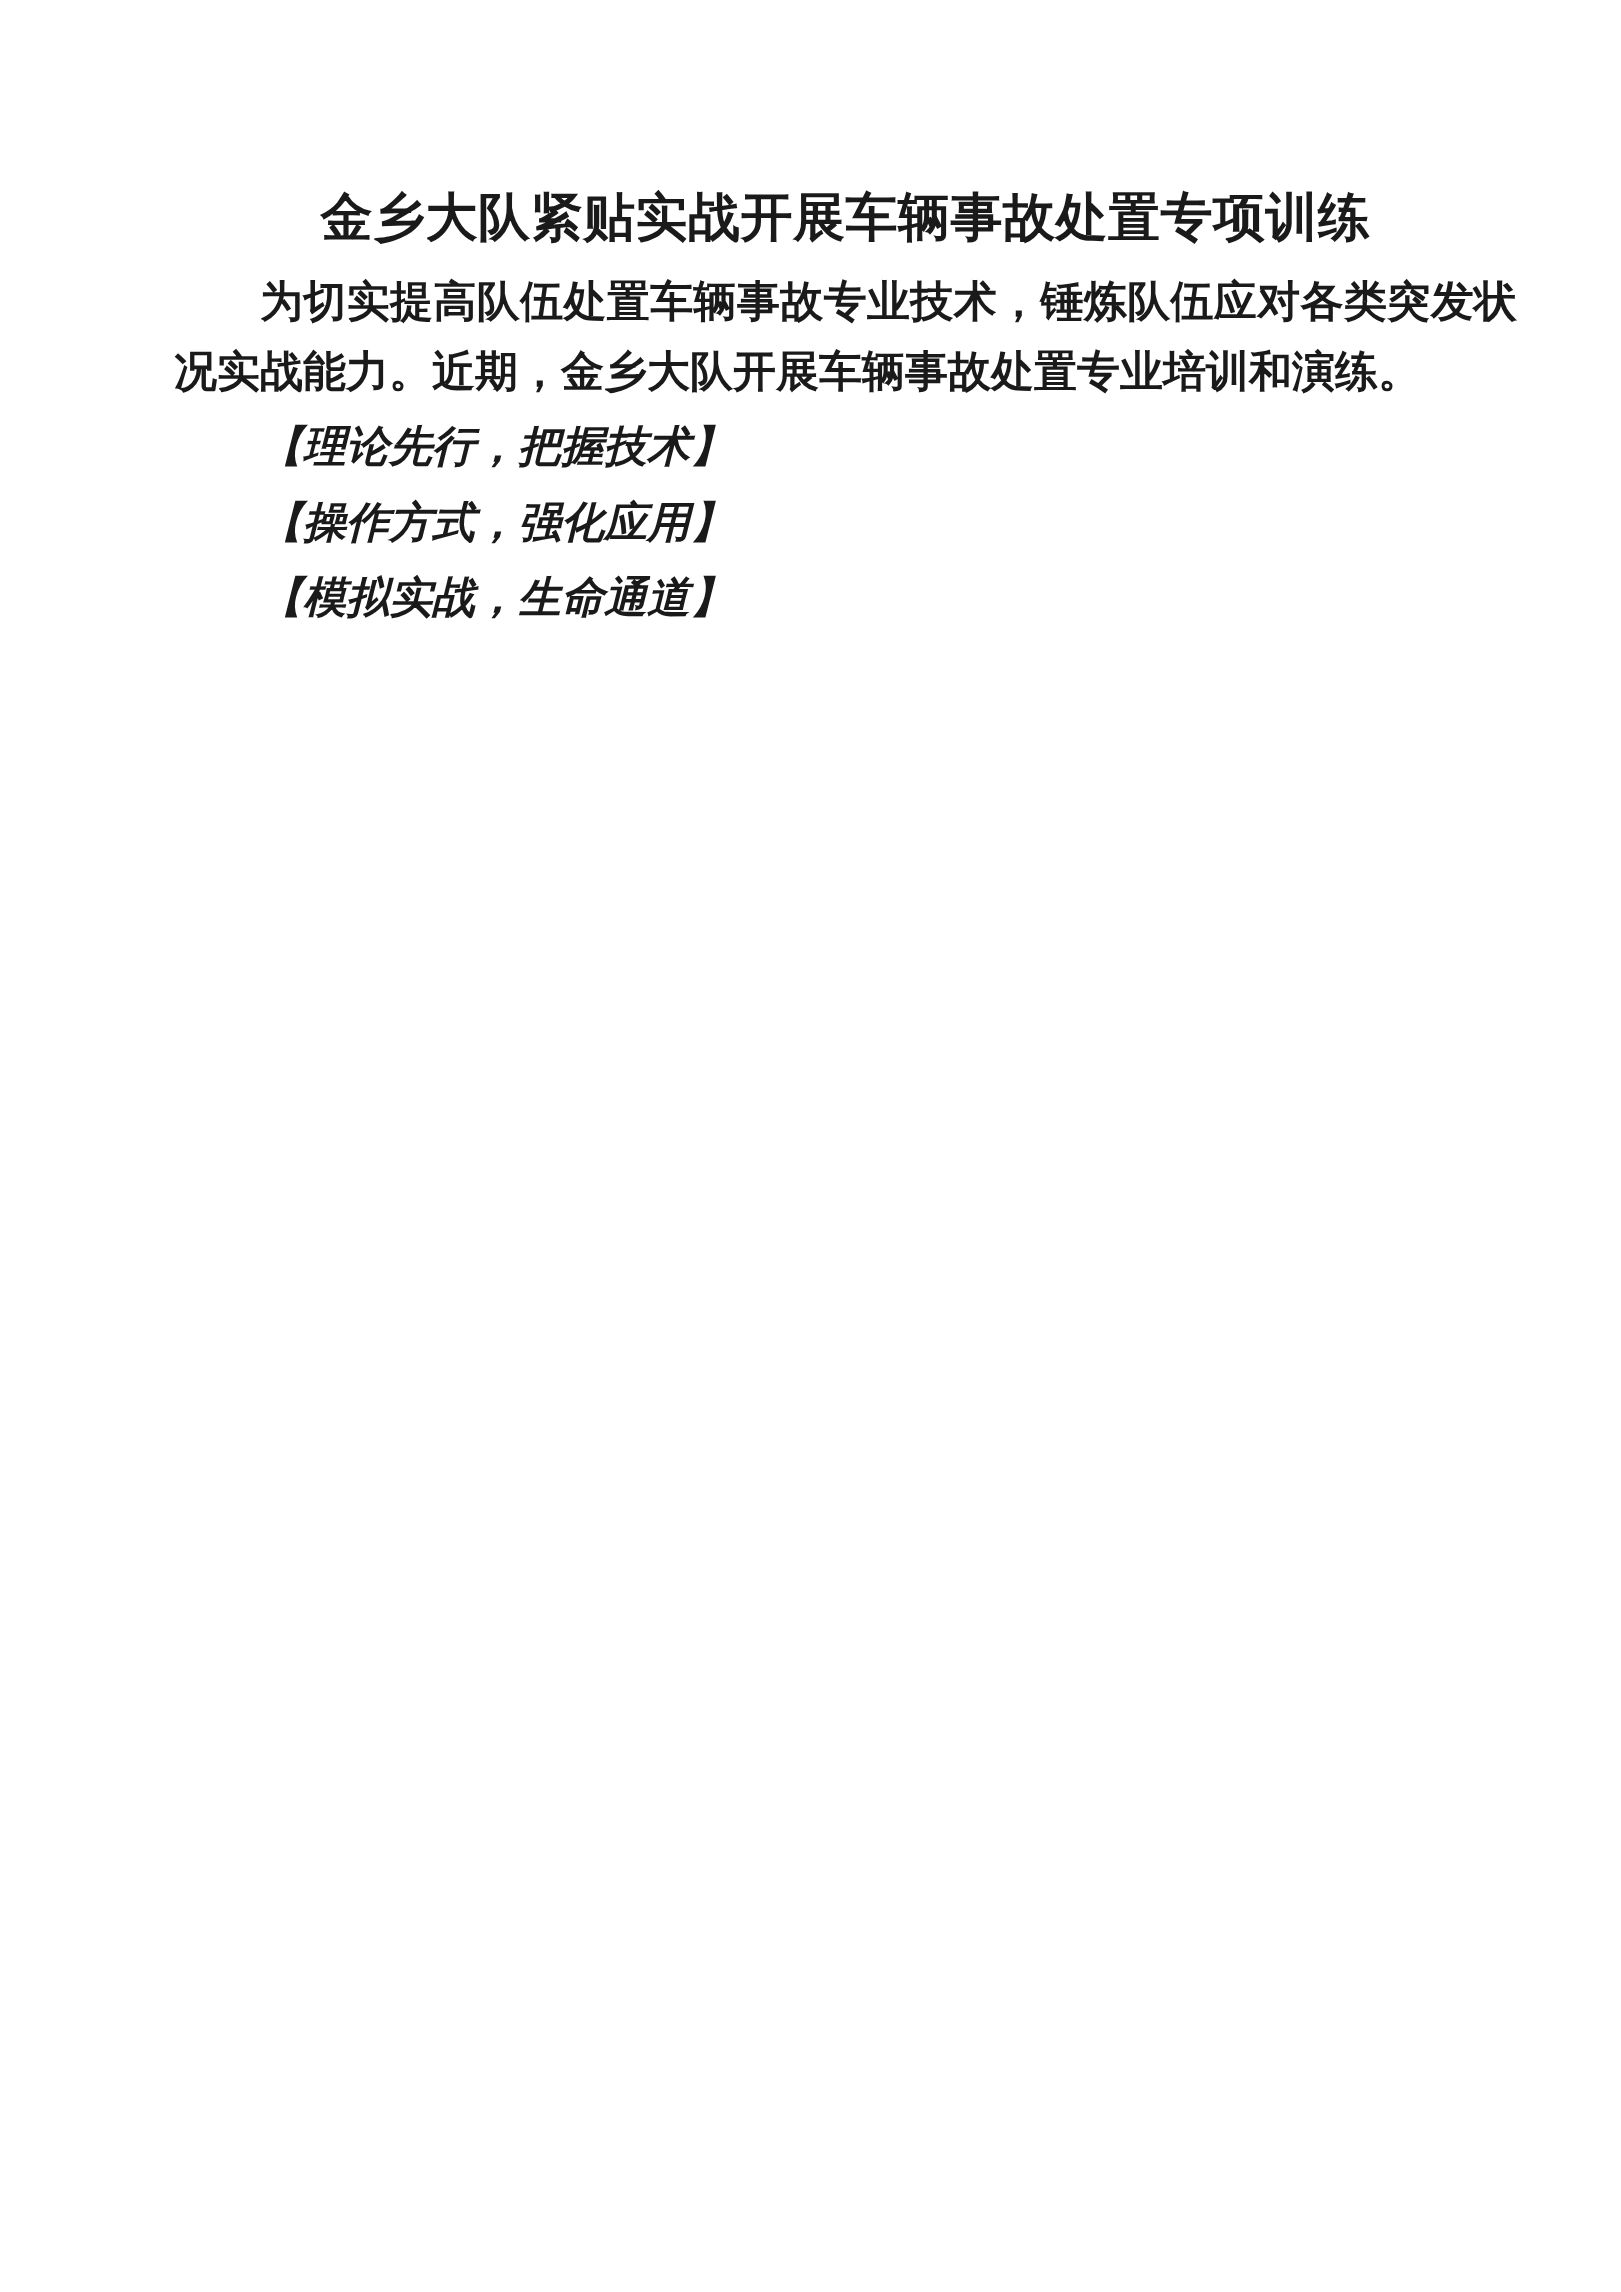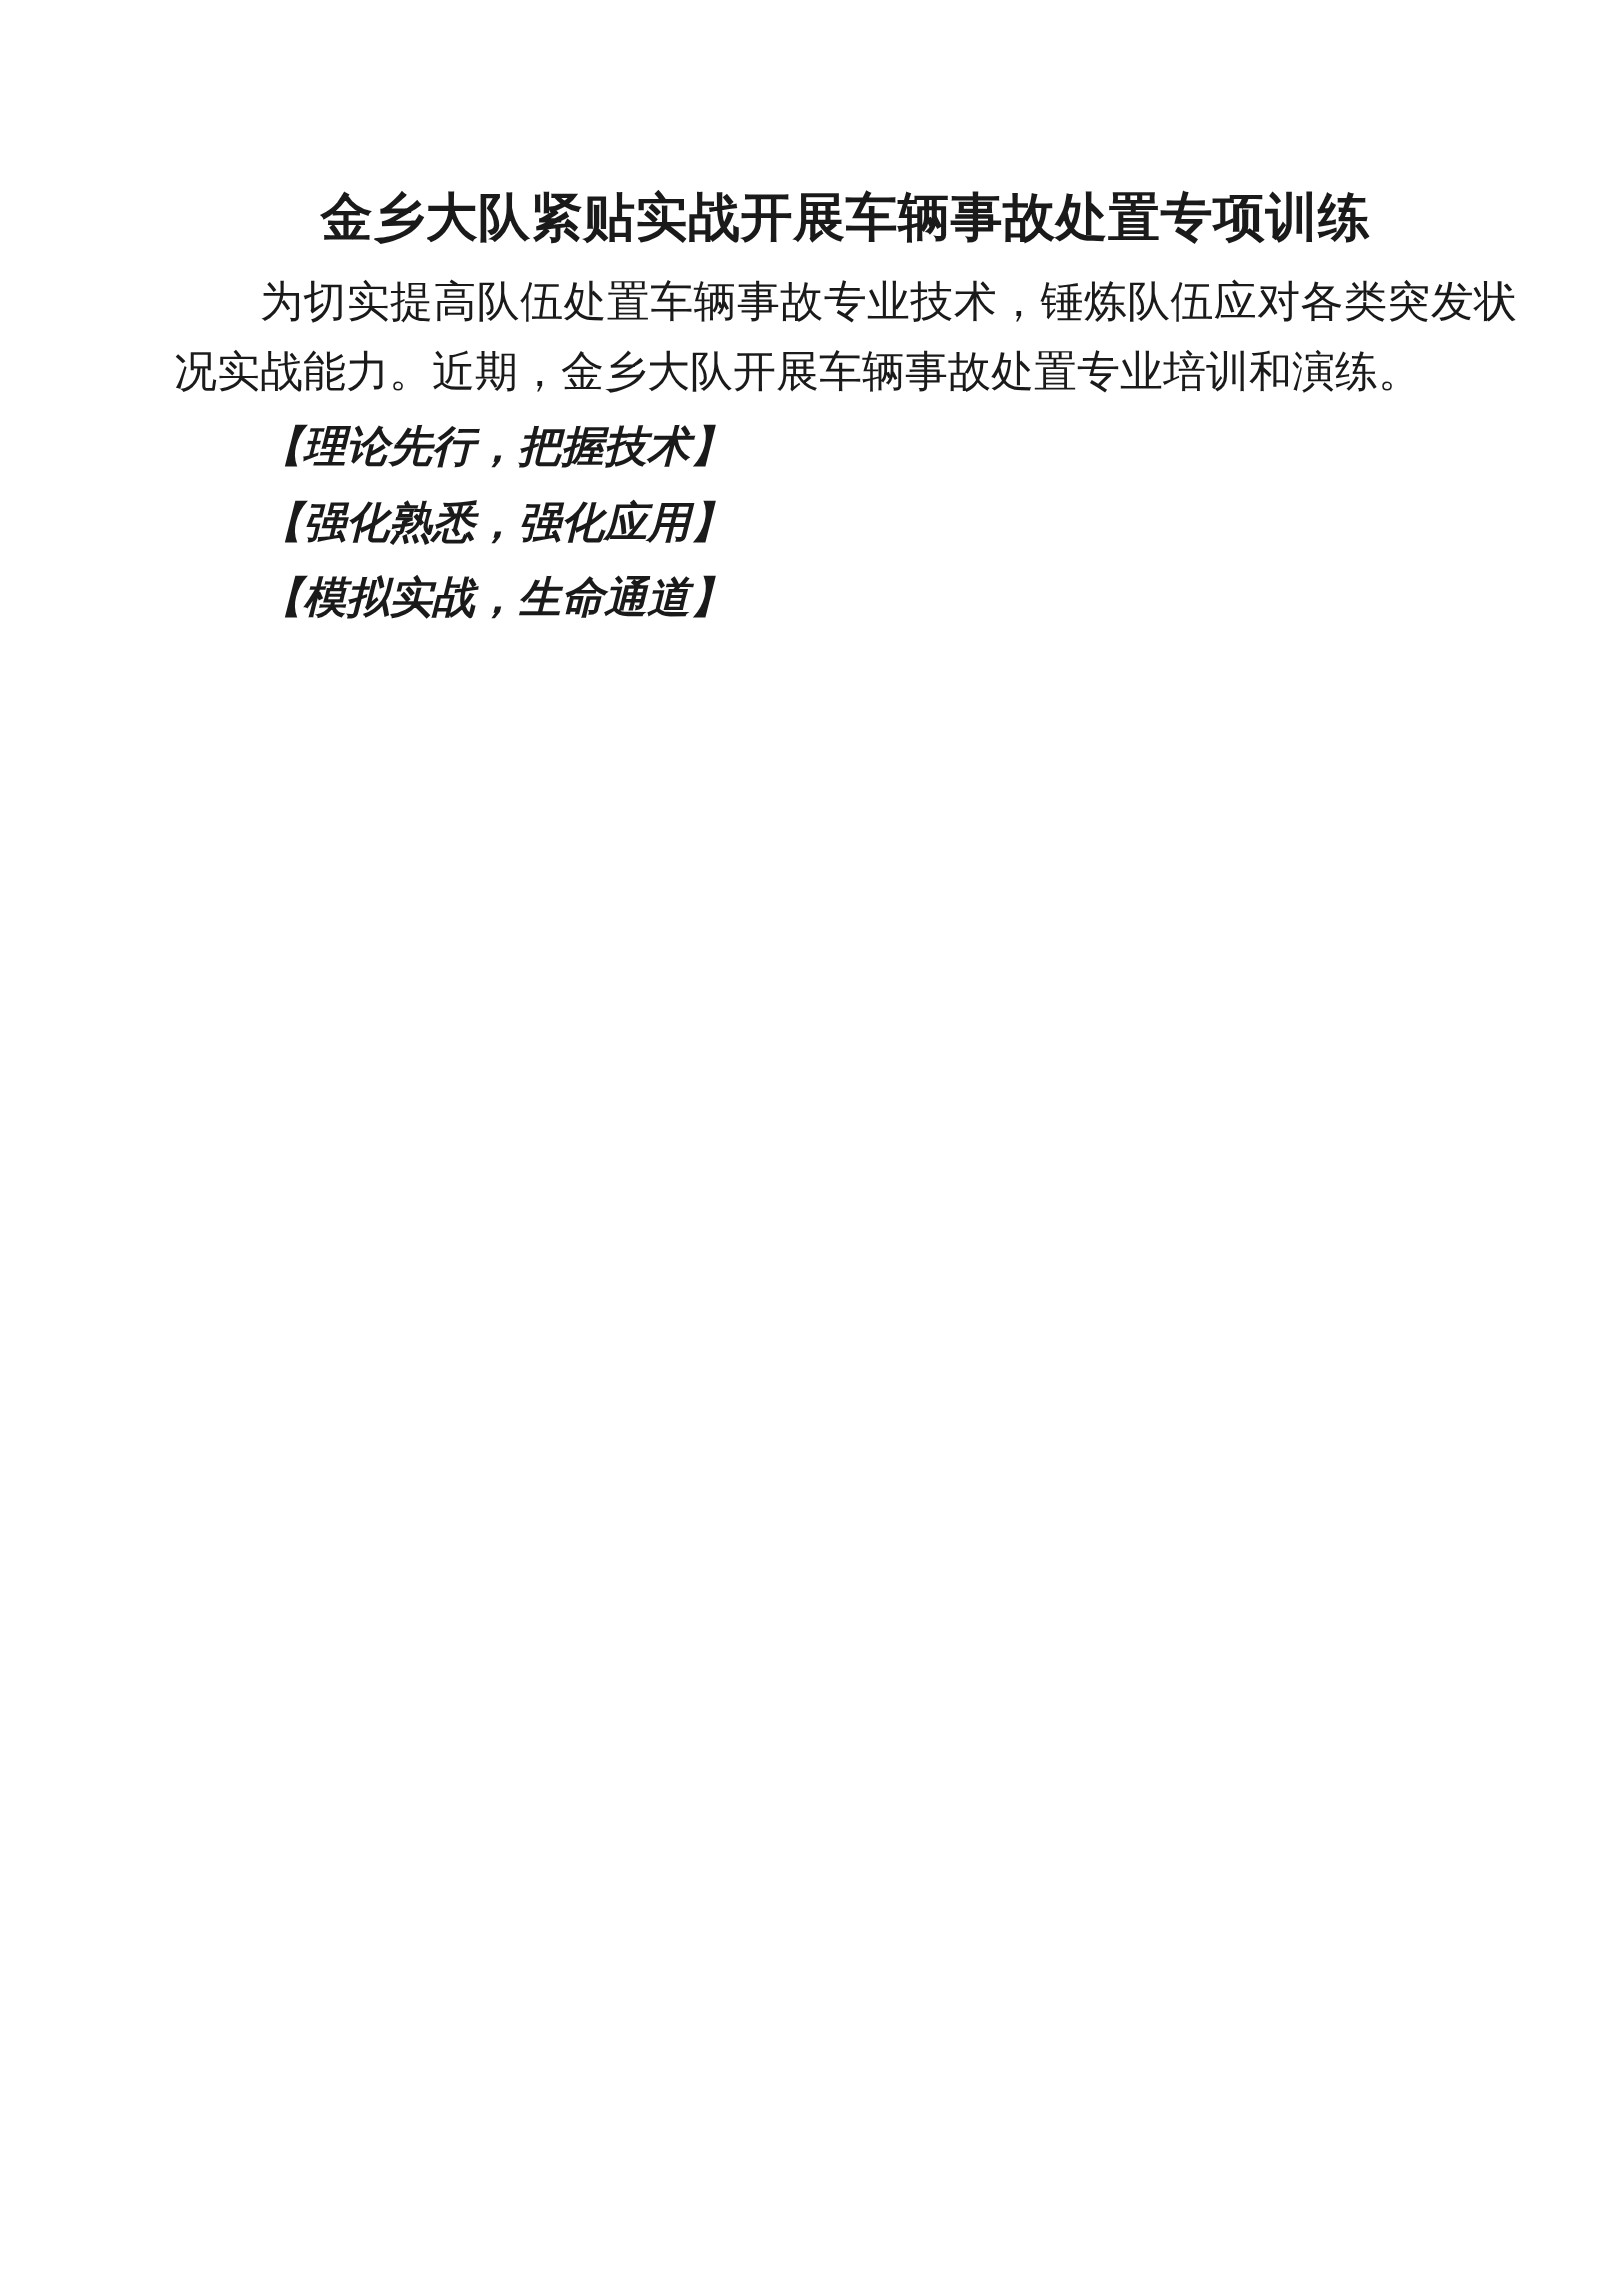--- a/index.html
+++ b/index.html
@@ -29,39 +29,40 @@
     margin: 0 0 17.6px 0;
     letter-spacing: 0.5px;
   }
   .para {
     font-size: 43px;
     line-height: 1.62;
     text-align: justify;
     text-justify: inter-ideograph;
     margin: 0 0 5.9px 0;
     text-indent: 2em;
+    font-weight: bold;
   }
   .para.heading-bracket {
     font-weight: 600;
     text-indent: 2em;
     font-style: italic;
   }
 </style>
 </head>
 <body>
 
 <div class="page">
 
   <h1 class="doc-title">金乡大队紧贴实战开展车辆事故处置专项训练</h1>
 
   <p class="para">为切实提高队伍处置车辆事故专业技术，锤炼队伍应对各类突发状况实战能力。近期，金乡大队开展车辆事故处置专业培训和演练。</p>
 
   <p class="para heading-bracket">【理论先行，把握技术】</p>
 
 
-  <p class="para heading-bracket">【强化熟悉，强化应用】</p>
+  <p class="para heading-bracket">【操作方式，强化应用】</p>
 
 
   <p class="para heading-bracket">【模拟实战，生命通道】</p>
 
 
 </div>
 
 
 </body></html>

